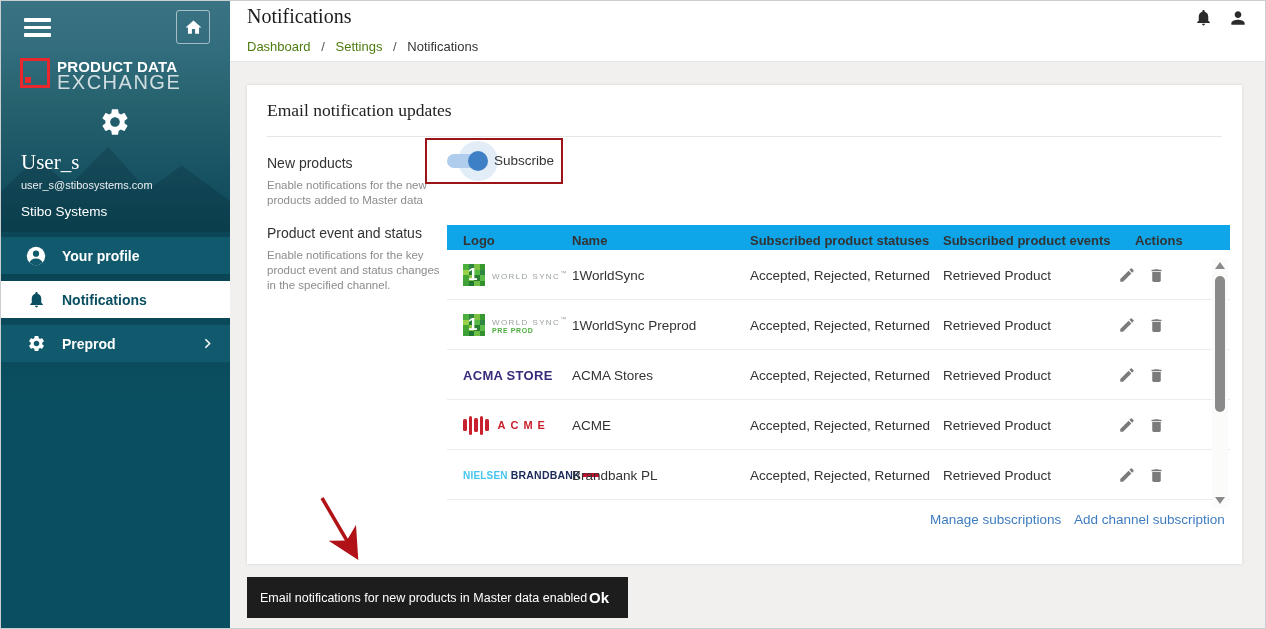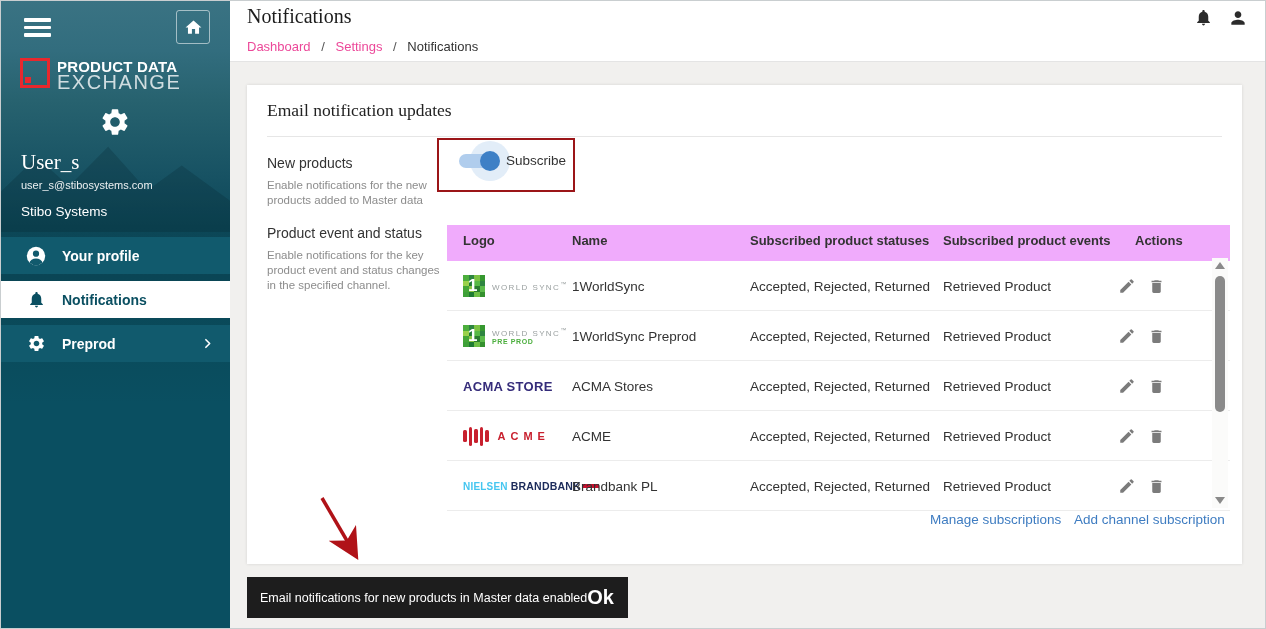--- a/index.html
+++ b/index.html
@@ -32,47 +32,47 @@
   .menu-item .mi-icon { width:22px; height:22px; margin-right:15px; display:flex; align-items:center; justify-content:center; }
   .menu-item .mi-label { font-size:14px; font-weight:600; color:#fff; }
   .menu-item.active { background:#ffffff; }
   .menu-item.active .mi-label { color:#0a4f61; }
   .mi-chevron { margin-left:auto; margin-right:16px; display:flex; }
 
   
   .topbar { position:absolute; left:230px; top:0; width:1036px; height:62px; background:#fff; border-bottom:1px solid #e4e4e4; }
   .page-title { position:absolute; left:17px; top:5px; font-family:"Liberation Serif", serif; font-size:20px; font-weight:500; color:#1c1c1c; }
   .breadcrumb { position:absolute; left:17px; top:39px; font-size:13px; }
-  .bc-link { color:#ec4899; cursor:pointer; }
+  .bc-link { color:#4d7c0f; cursor:pointer; }
   .bc-sep { color:#555; margin:0 7px; }
   .bc-current { color:#333; }
   .hdr-bell { position:absolute; left:964px; top:8px; cursor:pointer; }
   .hdr-person { position:absolute; left:998px; top:8px; cursor:pointer; }
 
   
   .card { position:absolute; left:247px; top:85px; width:995px; height:479px; background:#fff; box-shadow:0 0 3px rgba(0,0,0,.12); }
   .section-title { position:absolute; left:20px; top:15px; font-family:"Liberation Serif", serif; font-size:17.5px; color:#222; }
   .hdivider { position:absolute; left:20px; right:20px; top:51px; height:1px; background:#e6e6e6; }
   .setting { position:absolute; left:20px; width:178px; }
   .setting.s1 { top:70px; }
   .setting.s2 { top:140px; }
   .s-label { font-size:14px; color:#333; margin-bottom:7px; }
   .s-desc { font-size:11.5px; color:#8c8c8c; line-height:15px; }
 
   
-  .highlight-box { position:absolute; left:178px; top:53px; width:138px; height:54px; border:2px solid #9b1518;margin-left:12px; }
+  .highlight-box { position:absolute; left:178px; top:53px; width:138px; height:46px; border:2px solid #9b1518; }
   .toggle { position:absolute; left:0; top:0; width:70px; height:42px; cursor:pointer; }
   .toggle .halo { position:absolute; left:31px; top:1px; width:40px; height:40px; border-radius:50%; background:rgba(191,214,240,.45); }
   .toggle .track { position:absolute; left:20px; top:14px; width:38px; height:14px; border-radius:7px; background:#b0cded; }
   .toggle .knob { position:absolute; left:41px; top:11px; width:20px; height:20px; border-radius:50%; background:#3e80c6; }
   .toggle-label { position:absolute; left:67px; top:13px; font-size:13.5px; color:#333; }
 
   
   .table { position:absolute; left:200px; top:140px; width:783px; }
-  .thead { position:relative; height:36px; background:#f0abfc; }
+  .thead { position:relative; height:25px; background:#0ea5e9; }
   .thead span { position:absolute; top:0; line-height:31px; font-size:13px; font-weight:600; color:#333; white-space:nowrap; }
   .c-logo { left:16px; } .c-name { left:125px; } .c-statuses { left:303px; } .c-events { left:496px; } .c-actions { left:688px; }
   .trow { position:relative; height:50px; border-bottom:1px solid #ececec; background:#fff; }
   .trow .cell { position:absolute; top:0; height:50px; display:flex; align-items:center; font-size:13.5px; color:#333; white-space:nowrap; }
   .trow .c-actions { left:671px; gap:12px; }
   .action-btn { cursor:pointer; display:flex; }
   .vscroll { position:absolute; left:765px; top:33px; width:16px; height:250px; background:#fbfbfa; }
   .vscroll .thumb { position:absolute; left:3px; top:18px; width:10px; height:136px; border-radius:5px; background:#8a8a8a; cursor:grab; }
   .vscroll .arr { position:absolute; left:3px; width:0; height:0; cursor:pointer; }
   .vscroll .up { top:4px; border-left:5px solid transparent; border-right:5px solid transparent; border-bottom:7px solid #8a8a8a; }
@@ -96,21 +96,21 @@
   .acme-bars i { width:3.5px; background:#c8202e; border-radius:1.5px; display:block; }
   .acme-text { color:#c8202e; font-size:11px; font-weight:bold; letter-spacing:5px; margin-left:9px; }
   .bb-n { color:#45c6f0; font-size:10px; font-weight:700; margin-right:3px; letter-spacing:.2px; }
   .bb-b { color:#1c2b5a; font-size:10.5px; font-weight:800; letter-spacing:.2px; }
   .bb-dash { width:16px; height:4.5px; background:#c8102e; display:inline-block; margin-left:2px; }
 
   
   .toast { position:absolute; left:247px; top:577px; width:381px; height:41px; background:#1d1d1d; color:#fff;
     display:flex; align-items:center; }
   .toast-msg { font-size:12.5px; margin-left:13px; white-space:nowrap; }
-  .toast-ok { margin-left:auto; margin-right:19px; font-size:20px; font-weight:bold; cursor:pointer; }
+  .toast-ok { margin-left:auto; margin-right:19px; font-size:15px; font-weight:bold; cursor:pointer; }
   .annot-arrow { position:absolute; left:300px; top:478px; pointer-events:none; }
 </style>
 </head>
 <body>
 
 <div class="screen">
 
   <aside class="sidebar">
     <div class="photo-shade"></div>
     <div class="hamburger">

